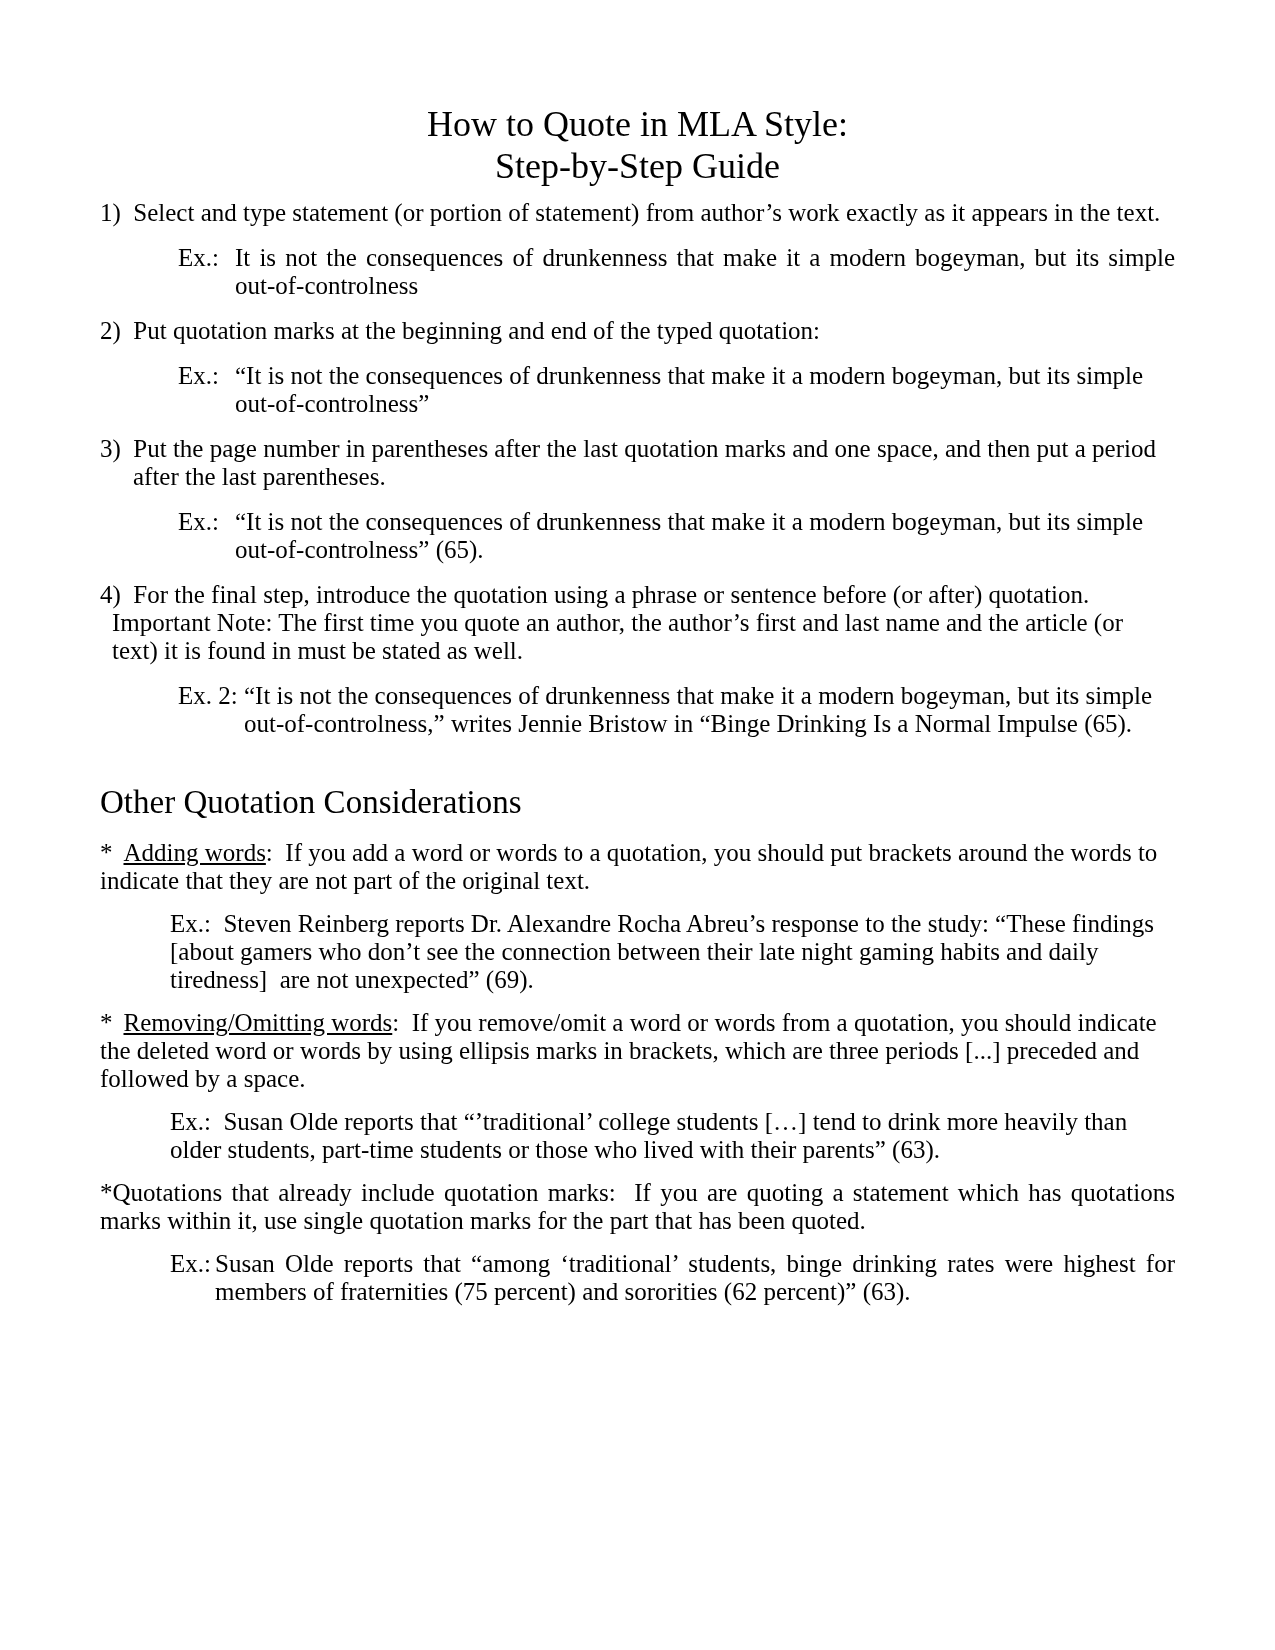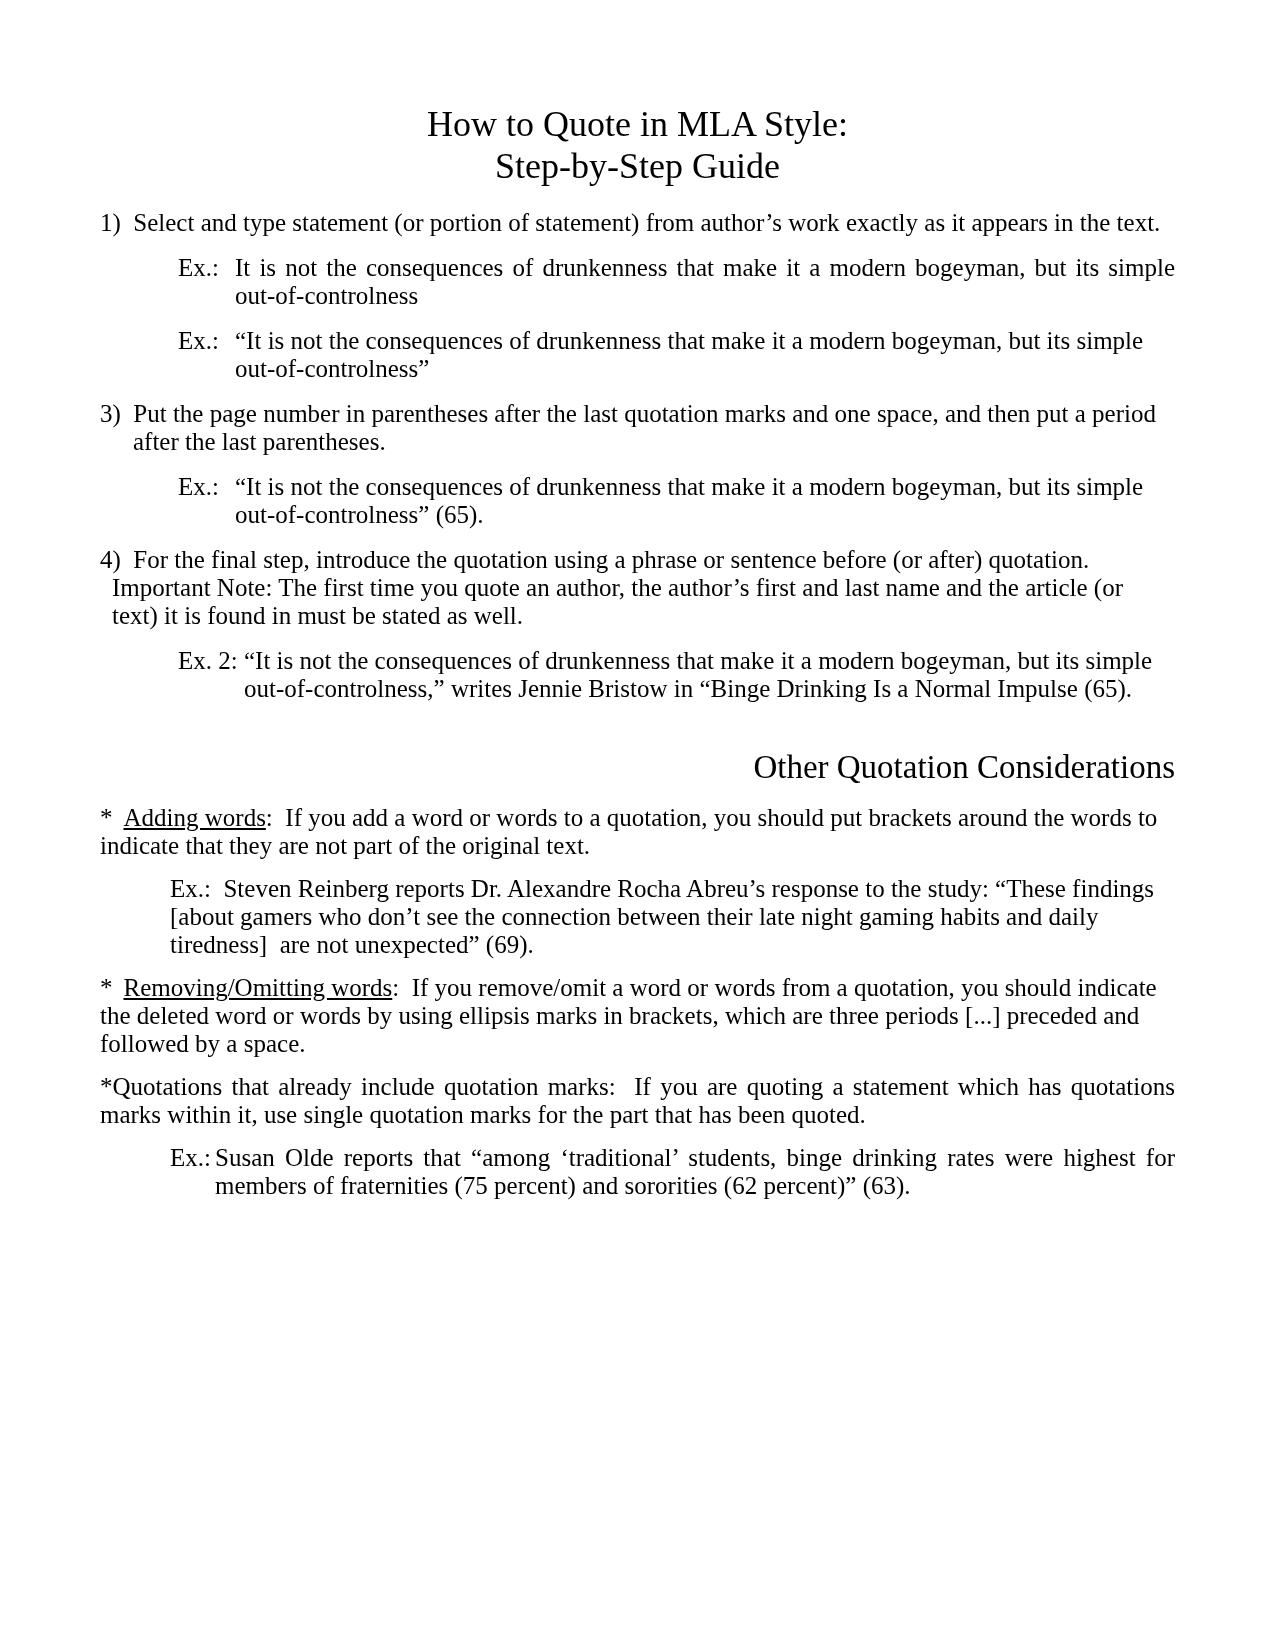--- a/index.html
+++ b/index.html
@@ -4,22 +4,22 @@
 <style>
   html,body{margin:0;padding:0;background:#ffffff;}
   .page{
     width:1275px;height:1650px;box-sizing:border-box;
     padding:103px 100px 0 100px;
     background:#ffffff;color:#000000;
     font-family:"Liberation Serif","DejaVu Serif",serif;
     font-size:25px;line-height:28px;
     display:flow-root;
   }
-  .title{text-align:center;font-size:36px;line-height:42px;margin-bottom:22px;}
-  .heading2{text-align:right;font-size:33px;line-height:38px;margin:28px 0 18px 0;}
+  .title{text-align:center;font-size:36px;line-height:42px;margin-bottom:12px;}
+  .heading2{text-align:left;font-size:33px;line-height:38px;margin:28px 0 18px 0;}
   #steps,#considerations{display:flow-root;}
   .step{padding-left:33px;text-indent:-33px;margin-bottom:17px;}
   .step.tight{padding-left:12px;text-indent:-12px;}
   .ex{display:flex;margin-left:78px;margin-bottom:17px;}
   .exlabel{flex:0 0 57px;}
   .ex.wide .exlabel{flex:0 0 66px;}
   .ex.sm{margin-left:70px;}
   .ex.sm .exlabel{flex:0 0 45px;}
   .exbody{flex:1;}
   .cpara{margin-bottom:15px;}
@@ -36,20 +36,21 @@
     <div>How to Quote in MLA Style:</div>
     <div>Step-by-Step Guide</div>
   </div>
 
   <div id="steps">
       <div class="step"><span>1)&nbsp; </span><span class="">Select and </span><span class="b ">type statement</span><span class=""> (or portion of statement) from author’s work </span><span class="b ">exactly as it appears in the text.</span></div>
       <div class="ex">
         <span class="exlabel">Ex.:</span>
         <div class="exbody just"><span class="b ">It is not the consequences of drunkenness that make it a modern bogeyman, but its simple out-of-controlness</span></div>
       </div>
+      <div class="step"><span>2)&nbsp; </span><span class="">Put </span><span class="b ">quotation mark</span><span class="">s at the beginning and end of the typed quotation:</span></div>
       <div class="ex">
         <span class="exlabel">Ex.:</span>
         <div class="exbody"><span class="b ">“</span><span class="">It is not the consequences of drunkenness that make it a modern bogeyman, but its simple out-of-controlness</span><span class="b ">”</span></div>
       </div>
       <div class="step"><span>3)&nbsp; </span><span class="">Put the </span><span class="b ">page number</span><span class=""> in parentheses after the last quotation marks and one space, and then put a </span><span class="b ">period</span><span class=""> after the last parentheses.</span></div>
       <div class="ex">
         <span class="exlabel">Ex.:</span>
         <div class="exbody"><span class="">“It is not the consequences of drunkenness that make it a modern bogeyman, but its simple out-of-controlness” </span><span class="b ">(65).</span></div>
       </div>
       <div class="step tight"><span>4)&nbsp; </span><span class="">For the final step, </span><span class="b ">introduce the quotation</span><span class=""> using a phrase or sentence before (or after) quotation. </span><span class="b ">Important Note:</span><span class=""> The first time you quote an author, the author’s first and last name and the article (or text) it is found in must be stated as well.</span></div>
@@ -58,19 +59,20 @@
         <div class="exbody"><span class="">“It is not the consequences of drunkenness that make it a modern bogeyman, but its simple out-of-controlness,” </span><span class="b ">writes Jennie Bristow in “Binge Drinking Is a Normal Impulse</span><span class=""> (65).</span></div>
       </div>
     </div>
 
   <div class="heading2">Other Quotation Considerations</div>
 
   <div id="considerations">
       <div class="cpara"><span class="">*</span><span class="u">Adding words</span><span class="">:&nbsp; If you add a word or words to a quotation, you should put brackets around the words to indicate that they are not part of the original text.</span></div>
       <div class="cex"><span>Ex.:&nbsp; </span><span class="">Steven Reinberg reports Dr. Alexandre Rocha Abreu’s response to the study: “These findings [about gamers who don’t see the connection between their late night gaming habits and daily tiredness]&nbsp; are not unexpected” (69).</span></div>
       <div class="cpara"><span class="">*</span><span class="u">Removing/Omitting words</span><span class="">:&nbsp; If you remove/omit a word or words from a quotation, you should indicate the deleted word or words by using ellipsis marks in brackets, which are three periods [...] preceded and followed by a space.</span></div>
+      <div class="cex"><span>Ex.:&nbsp; </span><span class="">Susan Olde reports that “’traditional’ college students […] tend to drink more heavily than older students, part-time students or those who lived with their parents” (63).</span></div>
       <div class="cpara just"><span class="">*Quotations that already include quotation marks:&nbsp; If you are quoting a statement which has quotations marks within it, use single quotation marks for the part that has been quoted.</span></div>
       <div class="ex sm">
         <span class="exlabel">Ex.:</span>
         <div class="exbody just"><span class="">Susan Olde reports that “among ‘traditional’ students, binge drinking rates were highest for members of fraternities (75 percent) and sororities (62 percent)” (63).</span></div>
       </div>
     </div>
 </div>
 
 </body></html>

